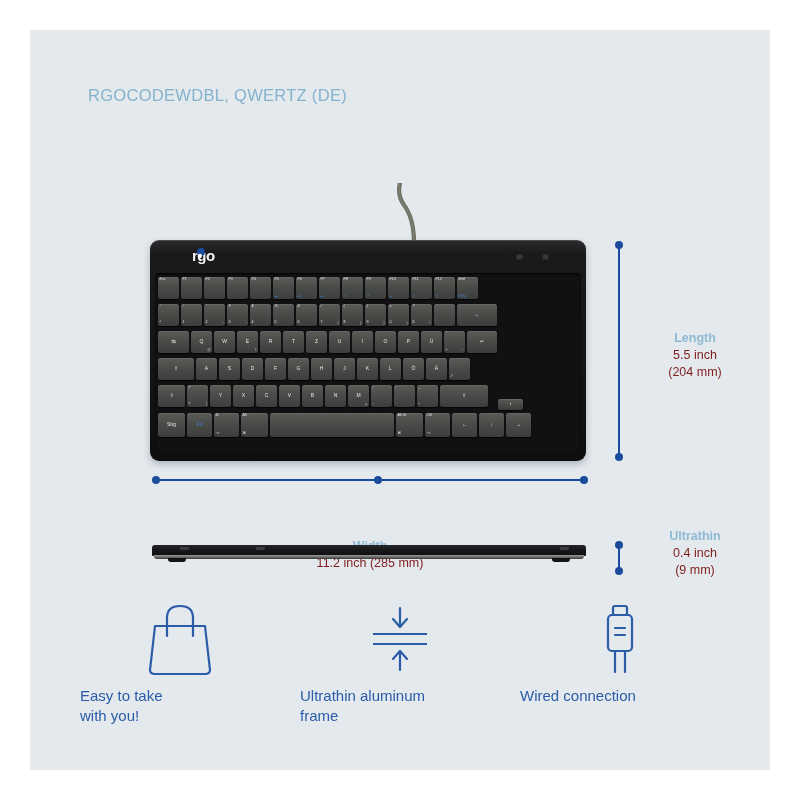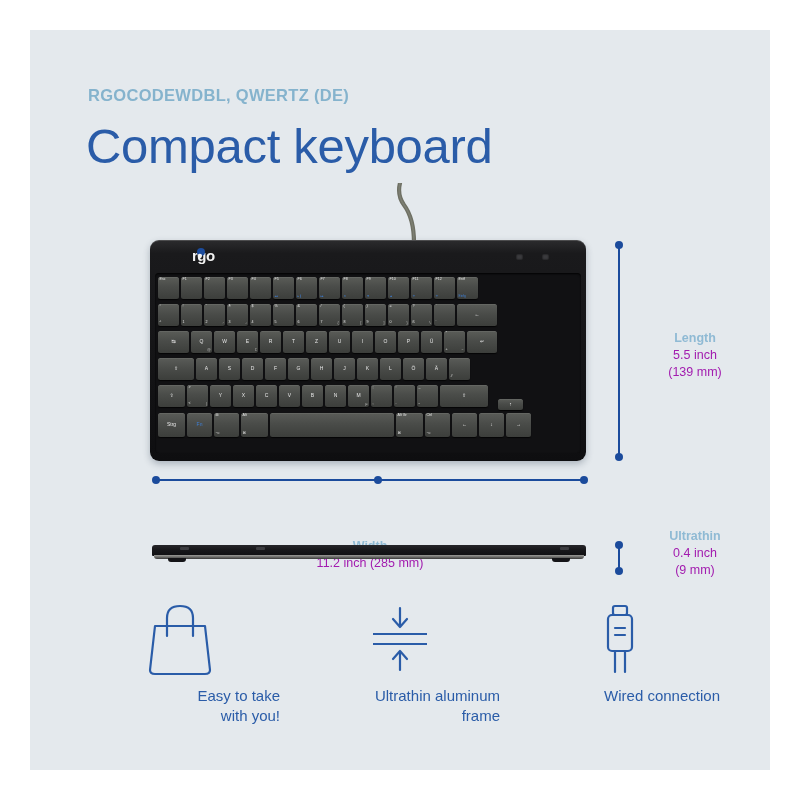--- a/index.html
+++ b/index.html
@@ -11,21 +11,21 @@
   }
   .page{position:relative;width:800px;height:800px;}
   .panel{
     position:absolute;left:30px;top:30px;width:740px;height:740px;
     background:#e4e9ed;
   }
 
   
   .subtitle{
     position:absolute;left:88px;top:86px;
-    font-size:16.5px;font-weight:bold;letter-spacing:.3px;
+    font-size:16.5px;font-weight:normal;letter-spacing:.3px;
     color:#85b3cd;white-space:nowrap;
   }
   .title{
     position:absolute;left:86px;top:118px;
     font-size:49px;font-weight:300;letter-spacing:-.3px;
     color:#2a5ca8;white-space:nowrap;
   }
 
   
   .kb-wrap{position:absolute;left:0;top:0;width:800px;height:800px;}
@@ -74,50 +74,49 @@
   .key .rt{position:absolute;right:1.5px;bottom:1px;font-size:3.3px;color:#cfcfcf;}
   .key .ctr{font-size:5px;}
   .key .fn{color:#3e7fd6;font-size:3.2px;position:absolute;left:1.5px;bottom:.8px;}
   .key.blue{color:#3e7fd6;}
 
   
   .dimline{position:absolute;background:#1b4b9c;}
   .dot{position:absolute;width:8px;height:8px;border-radius:50%;background:#1b4b9c;}
   .dimlabel{position:absolute;text-align:center;line-height:1.35;}
   .dimlabel .hd{color:#8fbad4;font-weight:bold;font-size:12.5px;}
-  .dimlabel .val{color:#a21caf;font-size:12.5px;}
+  .dimlabel .val{color:#7f1d1d;font-size:12.5px;}
 
   
   .side{position:absolute;left:152px;top:541px;width:434px;height:26px;}
   .side-top{
     position:absolute;left:0;top:4px;width:434px;height:11px;border-radius:3px 3px 1px 1px;
     background:linear-gradient(180deg,#26262a 0%,#17171a 45%,#0f0f12 100%);
   }
   .side-alu{
     position:absolute;left:2px;top:14px;width:430px;height:4px;border-radius:0 0 3px 3px;
     background:linear-gradient(180deg,#9a9a97 0%,#6d6d6b 50%,#3a3a39 100%);
   }
   .side-foot{position:absolute;top:17px;width:18px;height:4px;border-radius:0 0 3px 3px;background:#141417;}
   .side-notch{position:absolute;top:6px;width:9px;height:3px;border-radius:1px;background:#3c3c40;}
 
   
-  .feat{position:absolute;width:200px;text-align:right;}
+  .feat{position:absolute;width:200px;text-align:left;}
   .feat .cap{
     margin-top:8px;color:#2a5ca8;font-size:15px;line-height:1.35;font-weight:400;
   }
   .ficon{height:78px;display:flex;align-items:center;justify-content:center;}
 </style>
 </head>
 <body>
 
 <div class="page">
   <div class="panel"></div>
 
   <div class="subtitle">RGOCODEWDBL, QWERTZ (DE)</div>
-  <div class="title">Compact keyboard</div>
 
   <div class="kb-wrap">
 
     <svg class="cable" width="44" height="60" viewBox="0 0 44 60">
       <path d="M22 60 C22 40 18 30 12 22 C7 15 6 8 8 0" stroke="#6e7064" stroke-width="4.2" fill="none" stroke-linecap="round"></path>
       <path d="M22 60 C22 40 18 30 12 22 C7 15 6 8 8 0" stroke="#8b8d80" stroke-width="1.4" fill="none" stroke-linecap="round" opacity=".55"></path>
     </svg>
 
     <div class="kb-body">
       <div class="logo">
@@ -424,21 +423,21 @@
         </div>
     </div>
   </div>
 
   <div class="dot" style="left:615px;top:241px;"></div>
   <div class="dimline" style="left:618px;top:245px;width:2px;height:212px;"></div>
   <div class="dot" style="left:615px;top:453px;"></div>
   <div class="dimlabel" style="left:630px;top:330px;width:130px;">
     <div class="hd">Length</div>
     <div class="val">5.5 inch</div>
-    <div class="val">(139 mm)</div>
+    <div class="val">(204 mm)</div>
   </div>
 
   <div class="dot" style="left:152px;top:476px;"></div>
   <div class="dimline" style="left:156px;top:479px;width:428px;height:2px;"></div>
   <div class="dot" style="left:374px;top:476px;"></div>
   <div class="dot" style="left:580px;top:476px;"></div>
   <div class="dimlabel" style="left:280px;top:496px;width:180px;margin-top:42px;">
     <div class="hd">Width</div>
     <div class="val">11.2 inch (285 mm)</div>
   </div>

